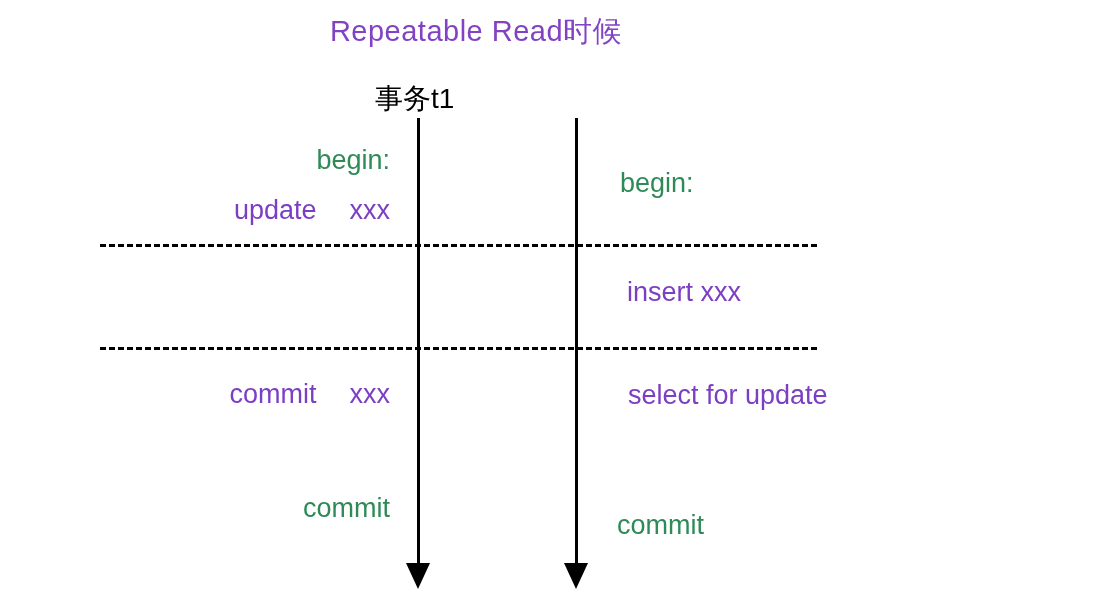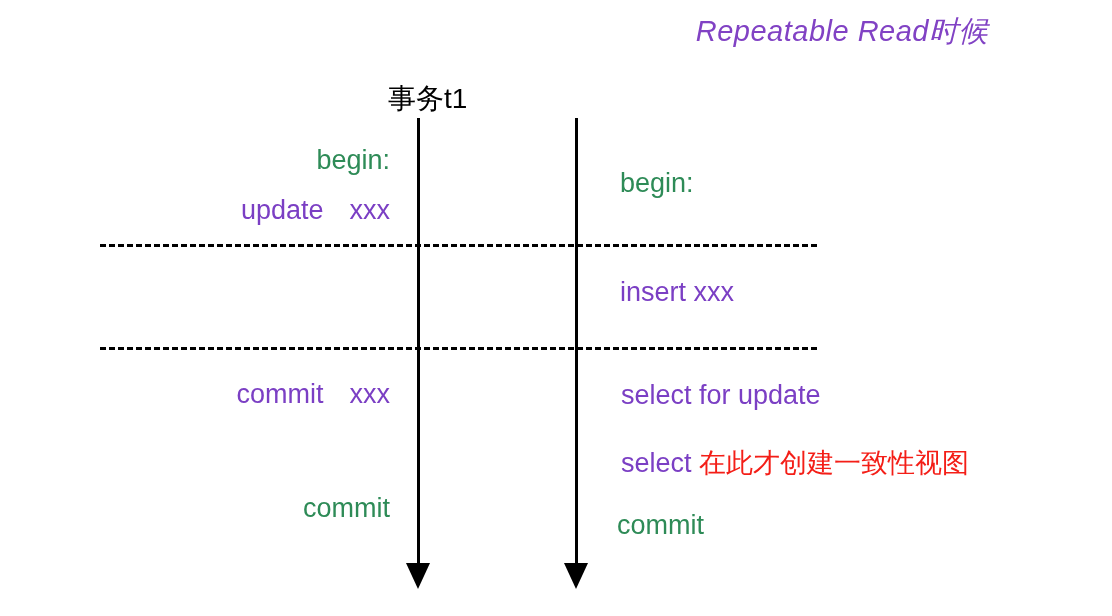--- a/index.html
+++ b/index.html
@@ -17,39 +17,37 @@
     background: #ffffff;
     overflow: hidden;
   }
 
   
   .title {
     position: absolute;
     left: 0;
     top: 12px;
     width: 1024px;
-    text-align: right;
+    text-align: center;
     font-size: 29px;
     letter-spacing: 0.5px;
     color: #8142c4;
     white-space: nowrap;
-    font-style: italic;
   }
   .title .title-inner {
     display: inline-block;
     transform: translateX(-36px);
   }
 
   
   .col-head {
     position: absolute;
     font-size: 28px;
     color: #000000;
     white-space: nowrap;
-    margin-left: 13px;
   }
   .col-head-t1 { left: 375px; top: 80px; }
   .col-head-t2 { left: 535px; top: 80px; }
 
   
   .axis {
     position: absolute;
     width: 0;
     border-left: 3px solid #000000;
   }
@@ -82,21 +80,21 @@
   .evt {
     position: absolute;
     font-size: 27px;
     white-space: nowrap;
     line-height: 1;
   }
   .evt.left  { text-align: right; right: 722px; }  
   .evt.right { text-align: left; }
 
   .green  { color: #2e8b57; }
-  .purple { color: #7b3fc4; }
+  .purple { color: #7b3fc4; margin-left: 7px; }
   .red    { color: #f41e17; }
 
   .gap { display: inline-block; width: 26px; }
 
   
   .l-begin   { top: 147px; }
   .l-update  { top: 197px; }
   .l-insert  { top: 381px; }
   .l-commit  { top: 495px; }
 
@@ -127,16 +125,15 @@
   <div class="divider divider-2"></div>
 
   <div class="evt left l-begin green">begin:</div>
   <div class="evt left l-update"><span class="purple">update</span><span class="gap"></span><span class="purple">xxx</span></div>
   <div class="evt left l-insert"><span class="purple">commit</span><span class="gap"></span><span class="purple">xxx</span></div>
   <div class="evt left l-commit green">commit</div>
 
   <div class="evt right r-begin green">begin:</div>
   <div class="evt right r-insert purple">insert xxx</div>
   <div class="evt right r-select-fu purple">select for update</div>
-  <div class="evt right r-select-cn"><span class="purple">select</span><span>&nbsp;</span><span class="red">在此才创建一致性视图</span></div>
   <div class="evt right r-commit green">commit</div>
 
 </div>
 
 </body></html>

